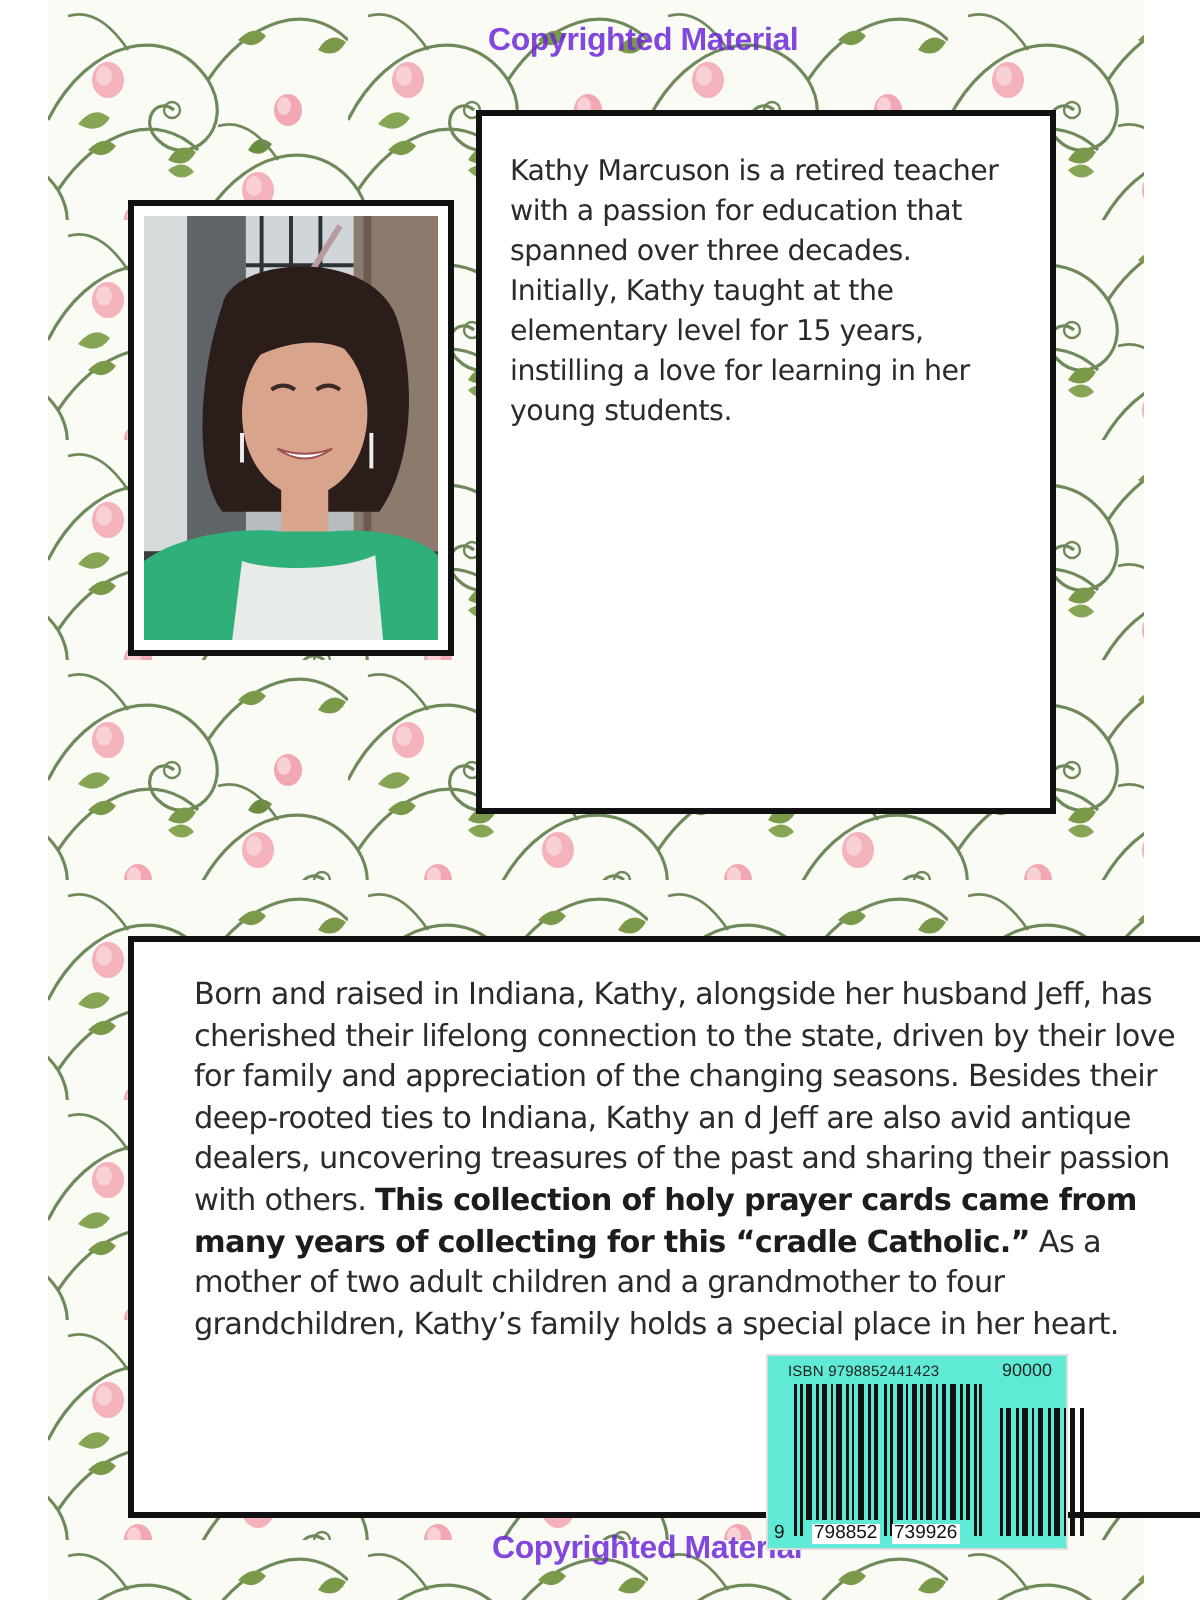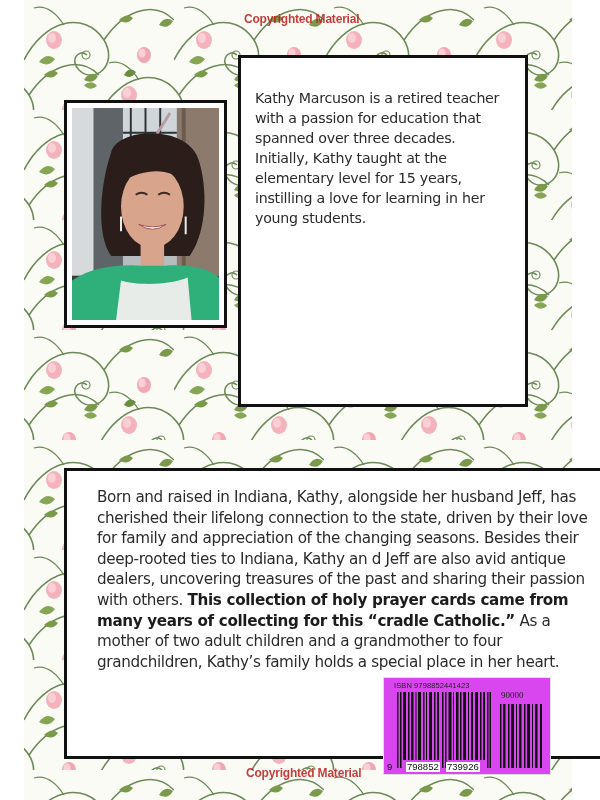--- a/index.html
+++ b/index.html
@@ -9,63 +9,63 @@
     font-family: "DejaVu Sans", sans-serif;
   }
   .cover {
     position: absolute; left: 24px; top: 0; width: 548px; height: 800px;
     background-color: #fbfbf6;
     overflow: hidden;
   }
   .pattern { position: absolute; left: 0; top: 0; width: 100%; height: 100%; }
   .watermark {
     position: absolute; font-family: "Liberation Sans", sans-serif;
-    font-size: 12px; font-weight: bold; color: #b91c1c; opacity: 0.85;
+    font-size: 16px; font-weight: bold; color: #6d28d9; opacity: 0.85;
     letter-spacing: -0.2px; white-space: nowrap;
   }
   .wm-top { left: 244px; top: 12px; }
   .wm-bottom { left: 246px; top: 766px; }
 
   .box {
     position: absolute; background: #ffffff; border: 3px solid #111111;
     color: #2b2b2b; box-sizing: border-box;
   }
   .box-top {
     left: 238px; top: 55px; width: 290px; height: 352px;
     padding: 14px 12px 10px 14px;
     font-size: 14.2px; line-height: 20px; letter-spacing: -0.25px;
   }
-  .box-top p { margin: 16px 0 11px 0; }
+  .box-top p { margin: 4px 0 11px 0; }
   .box-bottom {
     left: 64px; top: 424px; width: 552px; height: 291px;
     padding: 16px 12px 10px 30px;
     font-size: 15.2px; line-height: 20.6px; letter-spacing: -0.35px; margin-top: 44px;
   }
   .box-bottom p { margin: 0; }
   .bold { font-weight: bold; color: #1c1c1c; }
 
   .photo-frame {
     position: absolute; left: 64px; top: 100px; width: 163px; height: 228px;
     background: #ffffff; border: 3px solid #111; box-sizing: border-box; padding: 5px;
   }
   .photo {
     width: 100%; height: 100%; position: relative; overflow: hidden;
     background: linear-gradient(180deg, #9aa0a3 0%, #c9cfd2 30%, #8b8f91 60%, #6d6d6b 100%);
   }
 
   .barcode-box {
-    position: absolute; left: 383px; top: 677px; width: 168px; height: 98px;
-    background: #d946ef; border: 1px solid #dddddd; box-sizing: border-box;
+    position: absolute; left: 383px; top: 677px; width: 151px; height: 98px;
+    background: #5eead4; border: 1px solid #dddddd; box-sizing: border-box;
   }
   .isbn-label {
     position: absolute; left: 10px; top: 3px; font-family: "Liberation Sans", sans-serif;
     font-size: 7.5px; color: #222; letter-spacing: 0.1px;
   }
   .price-label {
-    position: absolute; left: 117px; top: 12px; font-family: Liberation Serif, serif;
+    position: absolute; left: 117px; top: 2px; font-family: Liberation Sans, sans-serif;
     font-size: 9px; color: #222;
   }
   .bars { position: absolute; }
   .bars-main { left: 13px; top: 14px; width: 94px; height: 76px; }
   .bars-addon { left: 116px; top: 26px; width: 43px; height: 64px; }
   .digits {
     position: absolute; top: 84px; font-family: "Liberation Sans", sans-serif;
     font-size: 9.5px; color: #111; background: #fff; line-height: 10px;
   }
   .d-first { left: 3px; background: transparent; }

